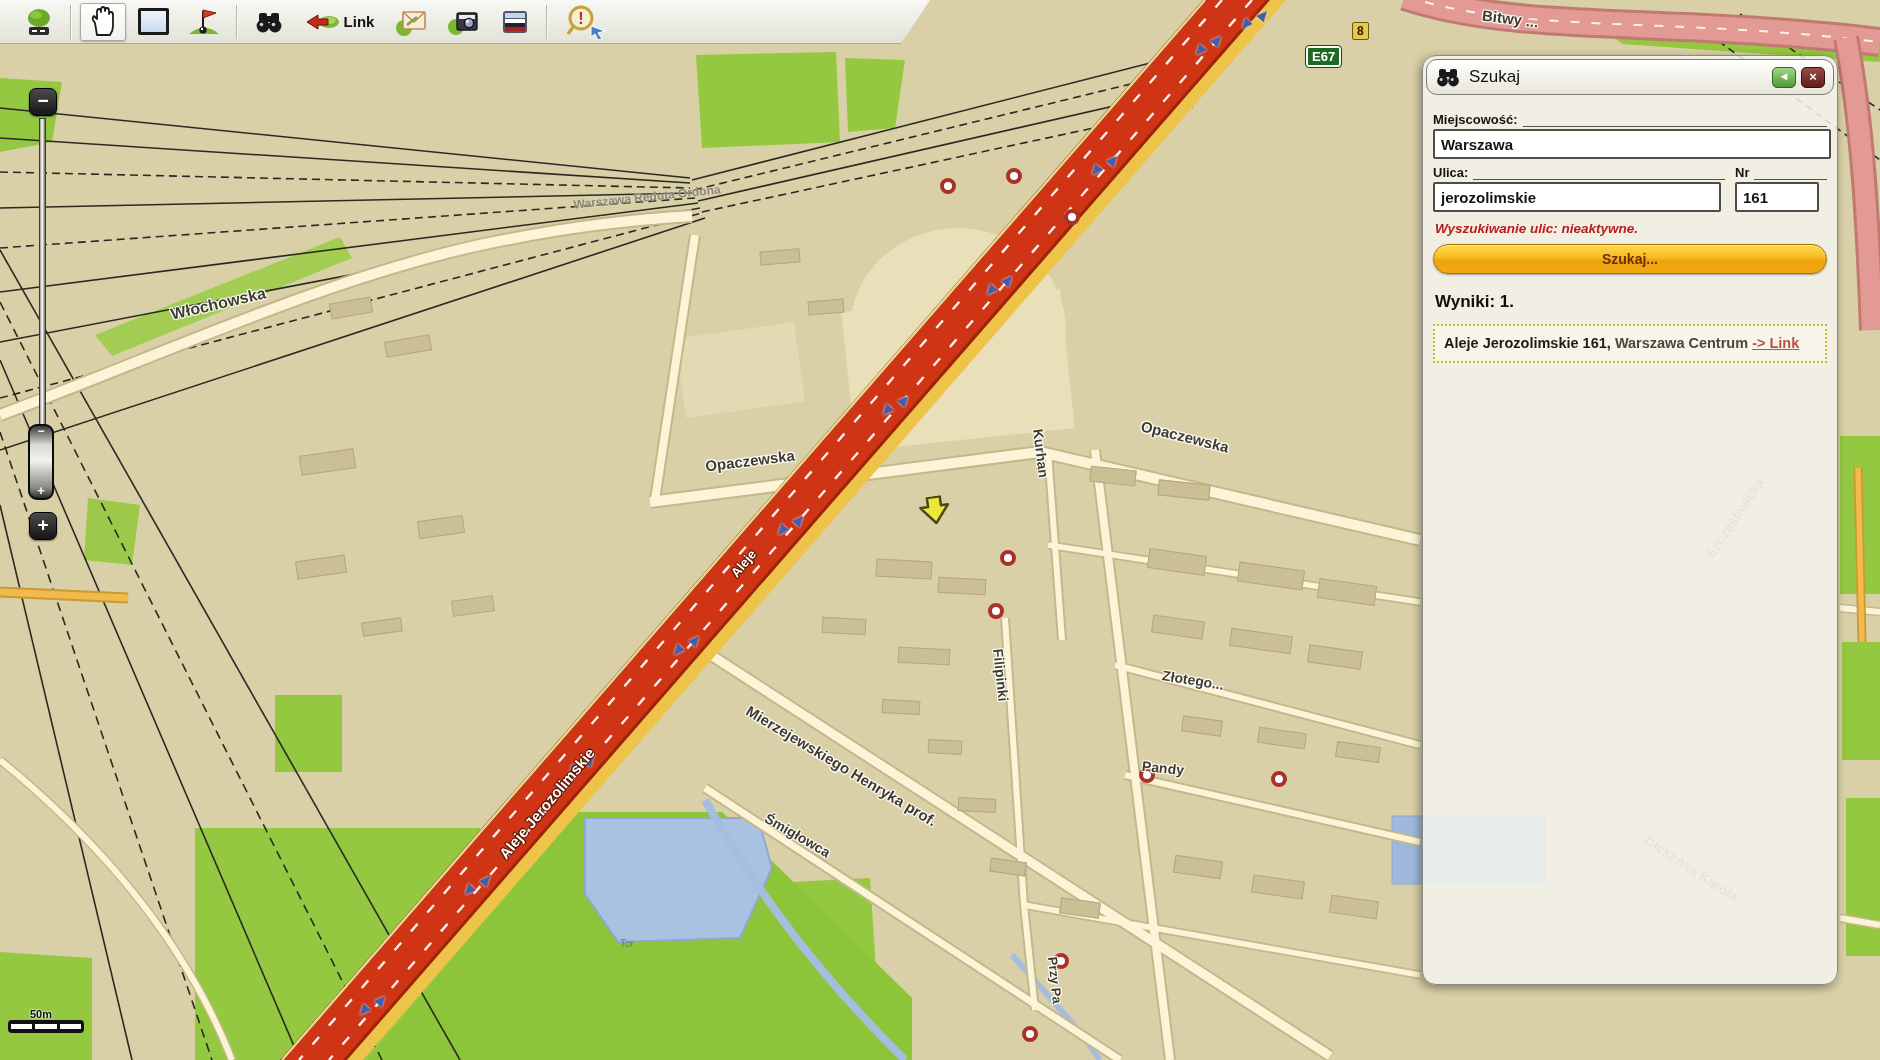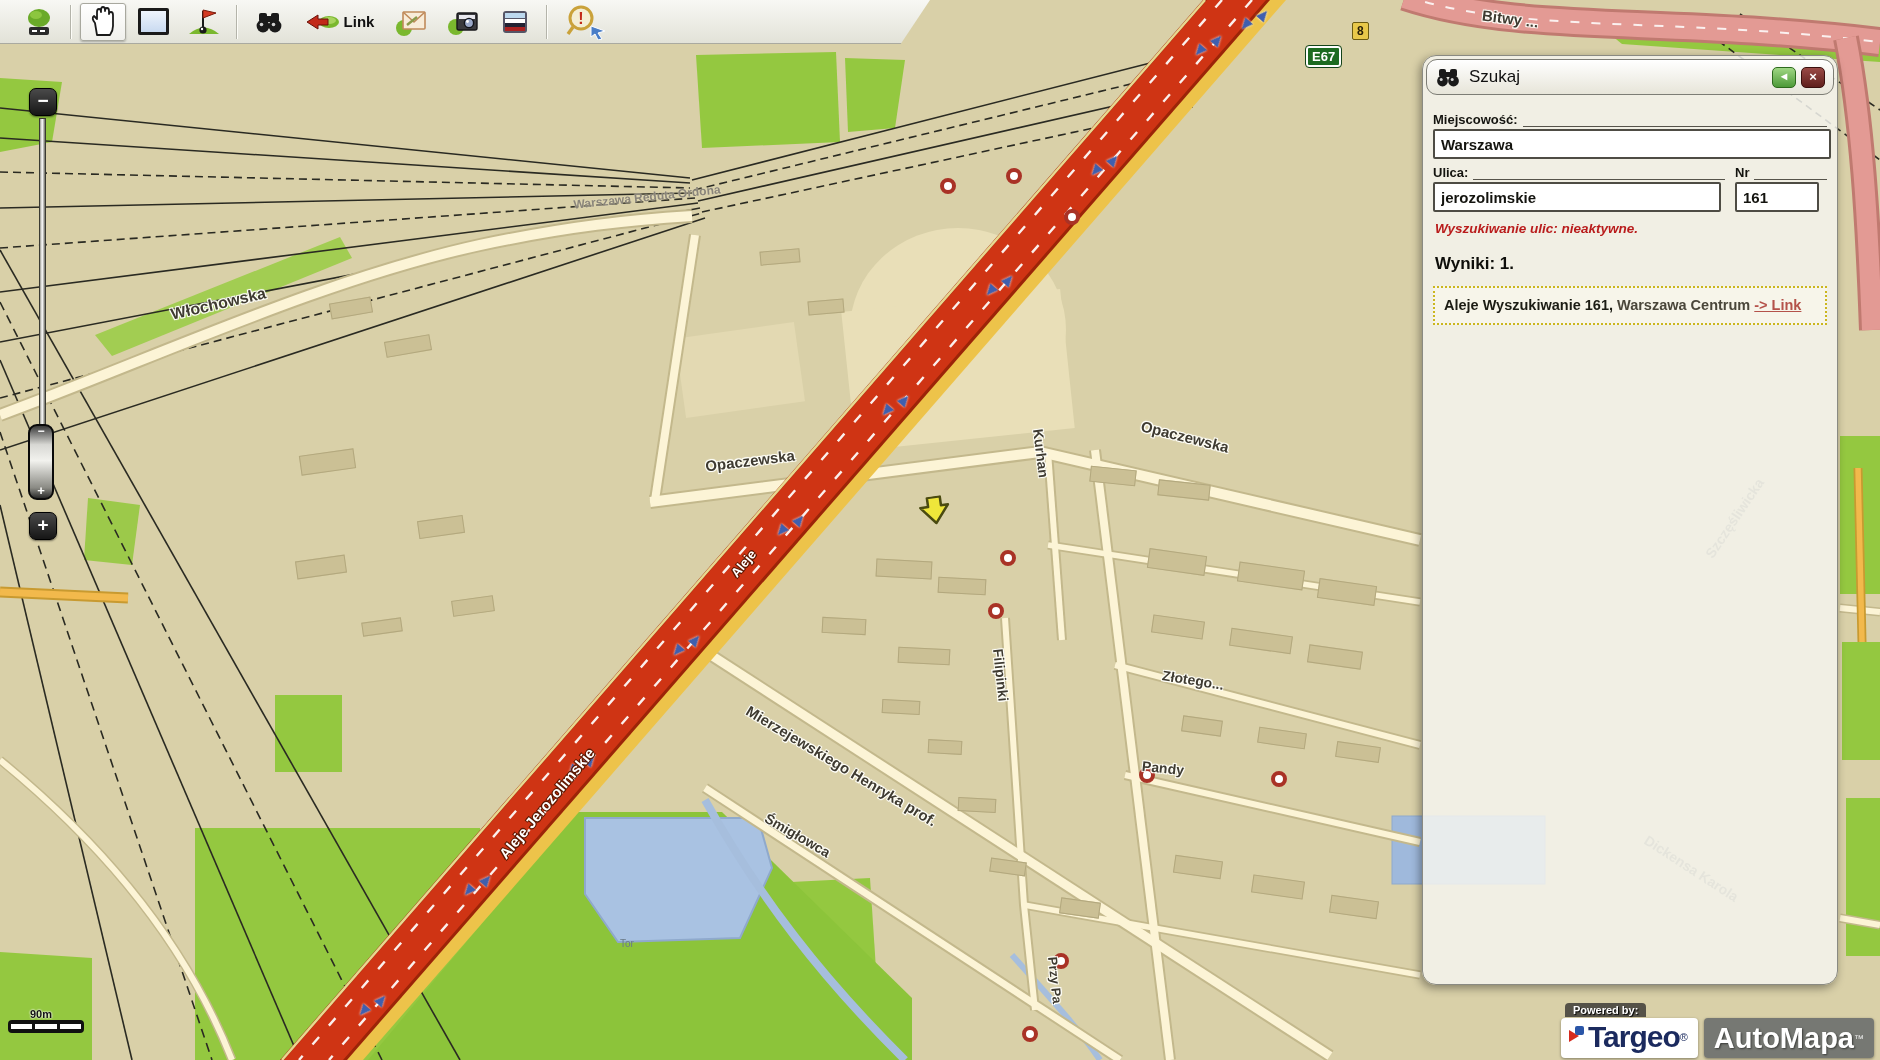--- a/index.html
+++ b/index.html
@@ -437,46 +437,33 @@
         </div>
         <div style="width:92px;">
           <div class="fldrow">
             <span class="fldlabel">Nr</span>
             <div class="fldrule"></div>
           </div>
           <input class="txtinput" style="width: 68px;" value="161">
         </div>
       </div>
       <div id="status-line">Wyszukiwanie ulic: nieaktywne.</div>
+      <button id="search-btn">Szukaj...</button>
       <div id="results-label">Wyniki: 1.</div>
       <div id="result-box">
-        <span class="rbold">Aleje Wyszukiwanie 161,</span>
+        <span class="rbold">Aleje Jerozolimskie 161,</span>
         <span class="rnorm">Warszawa Centrum</span>
         <a href="#">-&gt; Link</a>
       </div>
     </div>
   </div>
 
   <div id="scalebar">
-    <div class="stext">90m</div>
+    <div class="stext">50m</div>
     <div class="sbar">
       <div class="sseg"></div>
         <div class="sseg"></div>
         <div class="sseg"></div>
     </div>
   </div>
 
-  <div id="branding">
-    <span id="poweredby">Powered by:</span>
-    <div id="logos">
-      <div id="targeo-logo">
-        <div id="targeo-icon"></div>
-        <span class="tword">Targeo</span>
-        <span class="treg">®</span>
-      </div>
-      <div id="automapa-logo">
-        <span class="aword">AutoMapa</span>
-        <span class="atm">™</span>
-      </div>
-    </div>
-  </div>
 
 </div>
 
 </body></html>

